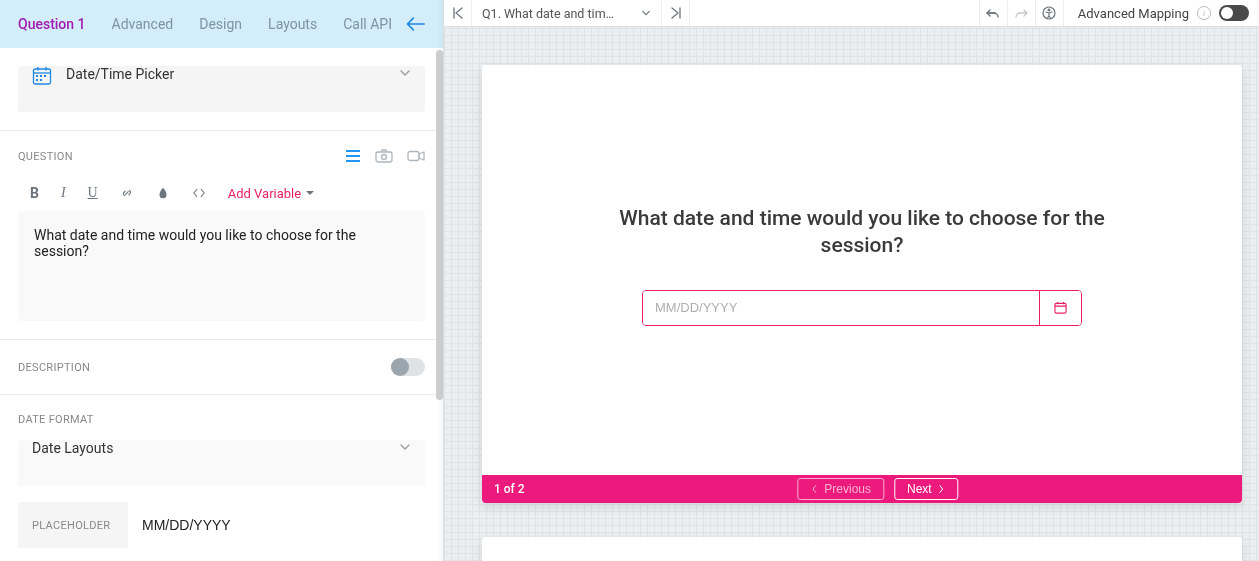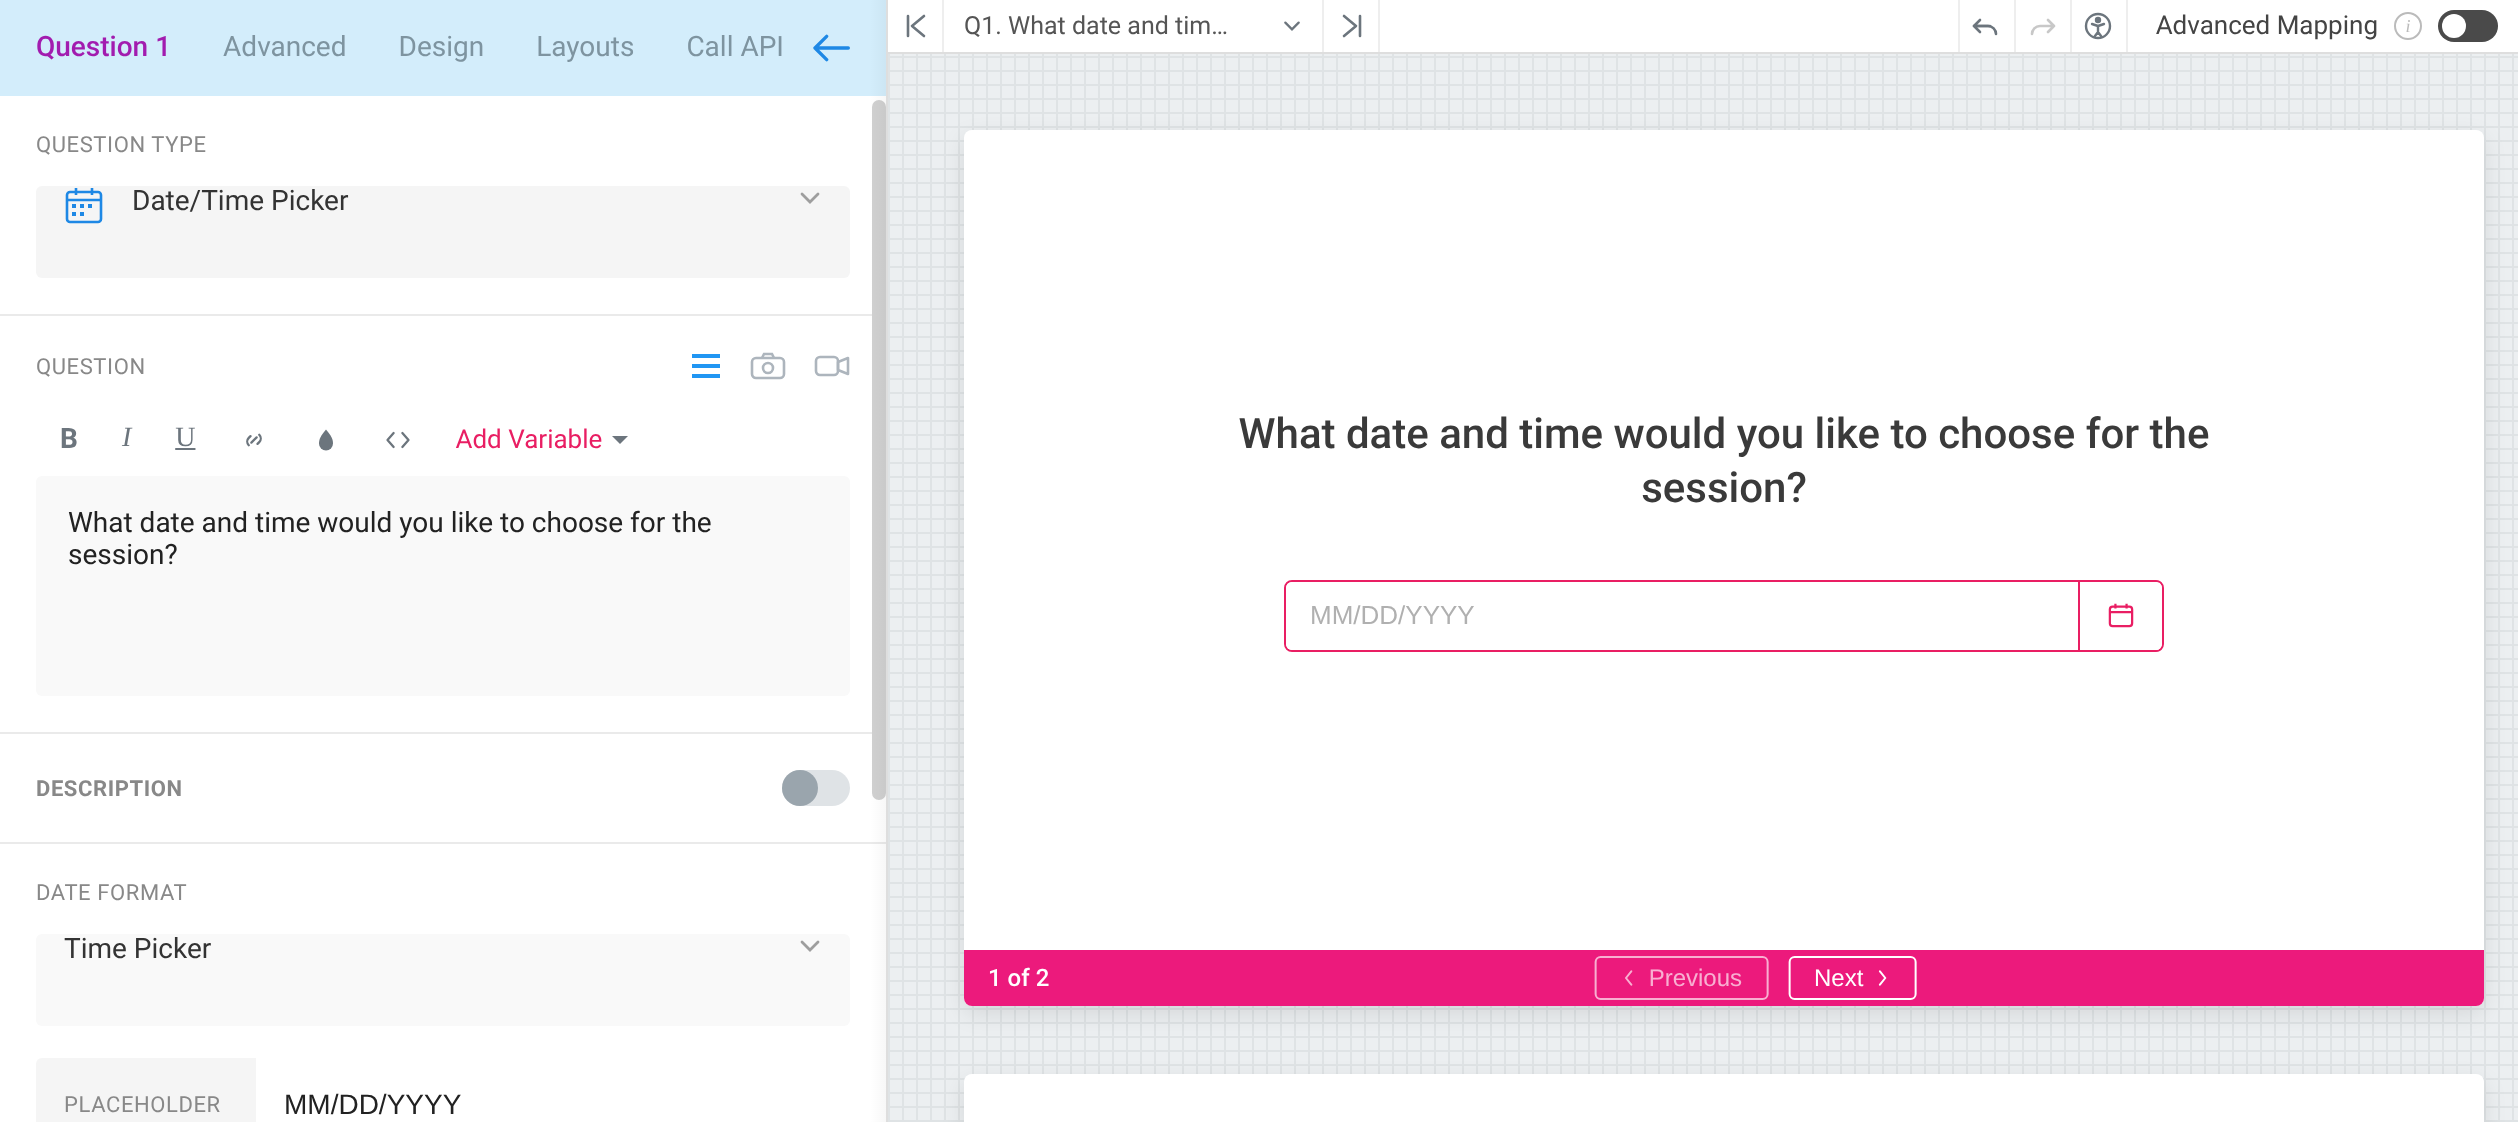--- a/index.html
+++ b/index.html
@@ -142,21 +142,21 @@
       background: #f9f9f9;
       border-radius: 3px;
       min-height: 110px;
       padding: 16px;
       font-size: 14px;
       color: #222;
     }
 
     
     .desc-row {
-      display: flex; align-items: center; justify-content: space-between; font-weight: bold;
+      display: flex; align-items: center; justify-content: space-between;
     }
 
     .toggle {
       width: 34px; height: 18px;
       background: #dfe3e6;
       border-radius: 10px;
       position: relative;
       cursor: pointer;
     }
     .toggle .knob {
@@ -395,21 +395,20 @@
     <span class="back-arrow">
       <svg width="20" height="14" viewBox="0 0 24 16">
           <path d="M23 8H3m0 0l7-7M3 8l7 7" stroke="#1e88e5" stroke-width="2" fill="none" stroke-linecap="round" stroke-linejoin="round"></path>
         </svg>
     </span>
   </div>
 
   <div class="left-content">
 
     <div class="section">
-      <div class="section-label">QUESTION TYPE</div>
       <div class="select-box">
         <span class="qtype-icon">
           <svg viewBox="0 0 20 20">
               <rect x="1.5" y="3" width="17" height="15" rx="1.5" fill="none" stroke="#1e88e5" stroke-width="1.3"></rect>
               <line x1="1.5" y1="7" x2="18.5" y2="7" stroke="#1e88e5" stroke-width="1.3"></line>
               <line x1="6" y1="1" x2="6" y2="4.5" stroke="#1e88e5" stroke-width="1.3"></line>
               <line x1="14" y1="1" x2="14" y2="4.5" stroke="#1e88e5" stroke-width="1.3"></line>
               <rect x="4" y="9" width="2" height="2" fill="#1e88e5"></rect>
               <rect x="8" y="9" width="2" height="2" fill="#1e88e5"></rect>
               <rect x="12" y="9" width="2" height="2" fill="#1e88e5"></rect>
@@ -486,21 +485,21 @@
         <div class="section-label" style="margin-bottom:0;">DESCRIPTION</div>
         <div class="toggle">
           <div class="knob"></div>
         </div>
       </div>
     </div>
 
     <div class="section" style="border-bottom:none;">
       <div class="section-label">DATE FORMAT</div>
       <div class="select-box light" style="margin-bottom:16px;">
-        <span>Time Picker</span>
+        <span>Date Layouts</span>
         <span class="chev">
           <svg width="12" height="12" viewBox="0 0 12 12">
               <path d="M2 4l4 4 4-4" stroke="#9e9e9e" stroke-width="1.4" fill="none" stroke-linecap="round"></path>
             </svg>
         </span>
       </div>
 
       <div class="inline-row">
         <div class="label-cell">PLACEHOLDER</div>
         <div class="input-cell">

